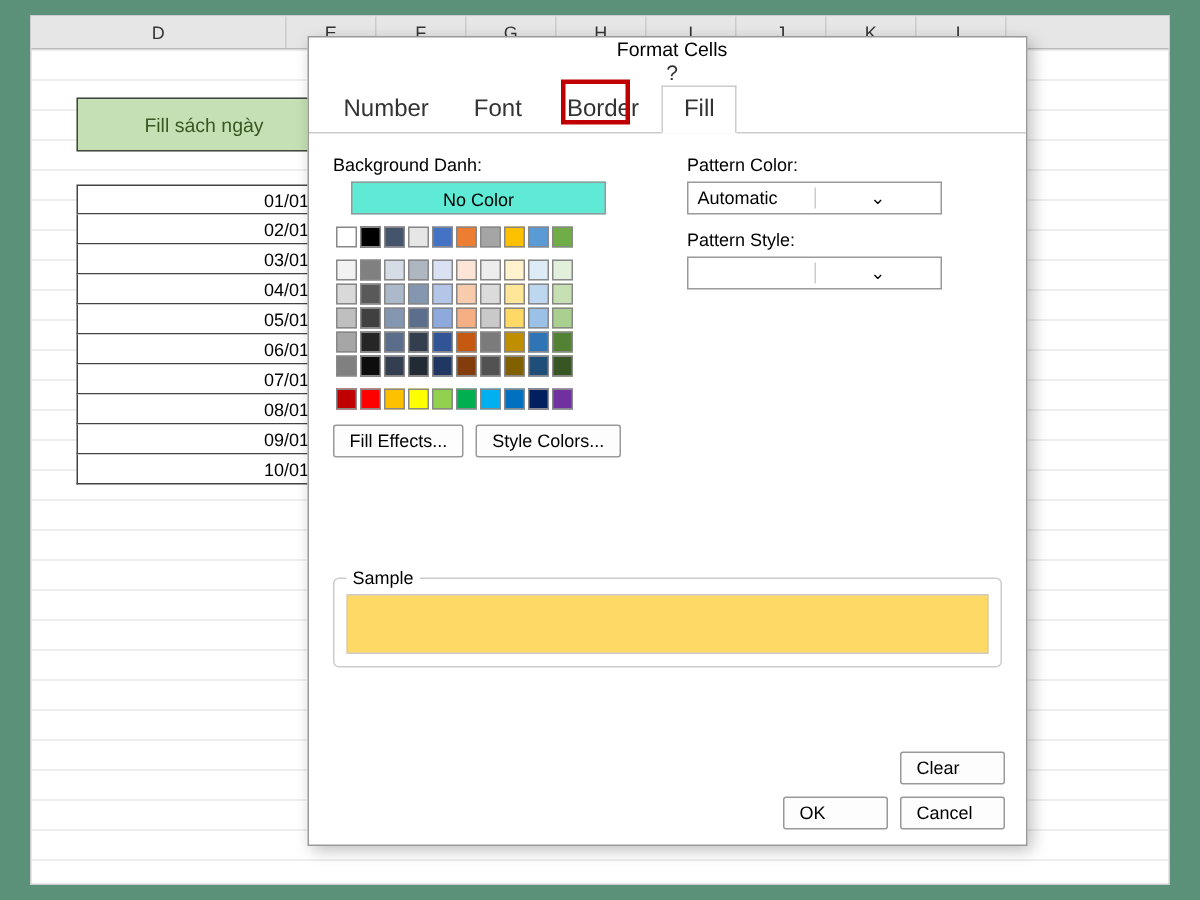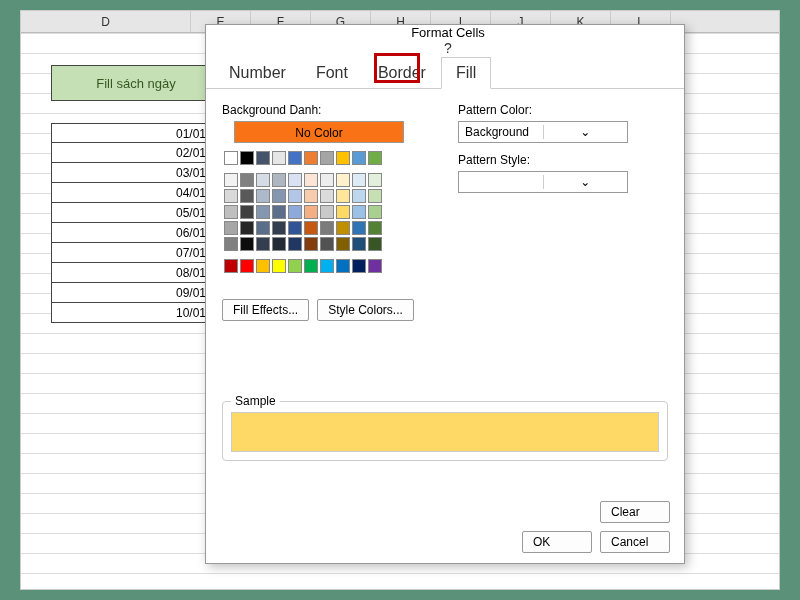--- a/index.html
+++ b/index.html
@@ -126,30 +126,30 @@
   .row2 { display:flex; gap: 26px; }
   .left-col { width: 210px; }
   .right-col { flex:1; }
   .lbl { margin: 4px 0 4px 0; display:block; }
   .nocolor {
     width: 170px; height:22px;
     border:1px solid #999;
     margin: 0 0 8px 12px;
     text-align:center;
     line-height:22px;
-    background:#f97316;
+    background:#5eead4;
   }
   .palette { margin-left:2px; }
   .pal-row { display:flex; gap:2px; margin-bottom:2px; }
   .sw {
     width:14px; height:14px;
     border:1px solid #888;
   }
   .pal-gap { height:6px; }
-  .btn-row { display:flex; gap:8px; margin-top:26px; }
+  .btn-row { display:flex; gap:8px; margin-top:10px; }
   .btn {
     padding: 3px 10px;
     border:1px solid #999;
     background:#fdfdfd;
     font-size:12px;
     border-radius:2px;
   }
   .combo {
     width: 170px; height:22px;
     border:1px solid #999;
@@ -328,21 +328,21 @@
             </div>
         </div>
         <div class="btn-row">
           <div class="btn">Fill Effects...</div>
           <div class="btn">Style Colors...</div>
         </div>
       </div>
       <div class="right-col">
         <span class="lbl">Pattern Color:</span>
         <div class="combo">
-          <span>Background</span>
+          <span>Automatic</span>
           <span class="chev">⌄</span>
         </div>
         <span class="lbl">Pattern Style:</span>
         <div class="combo">
           <span></span>
           <span class="chev">⌄</span>
         </div>
       </div>
     </div>
     <div class="groupbox">

